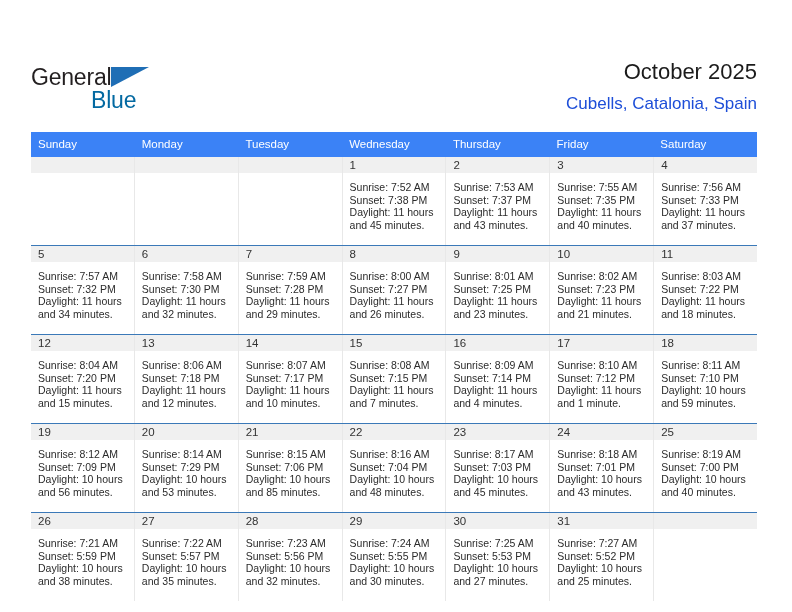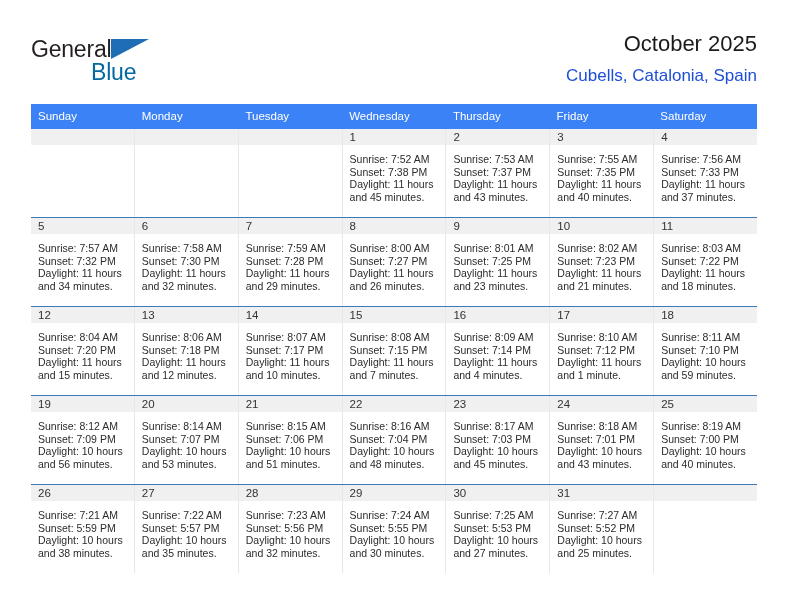--- a/index.html
+++ b/index.html
@@ -12,20 +12,21 @@
     height: 612px;
     font-family: "Liberation Sans", sans-serif;
     color: #222222;
     overflow: hidden;
   }
   .page {
     position: relative;
     width: 792px;
     height: 504px;
     box-sizing: border-box;
+    margin-top: 28px;
   }
 
   
   .header {
     position: absolute;
     left: 31px;
     top: 28px;
     right: 35px;
     height: 70px;
   }
@@ -365,32 +366,32 @@
               <div>Sunrise: 8:12 AM</div>
               <div>Sunset: 7:09 PM</div>
               <div>Daylight: 10 hours</div>
               <div>and 56 minutes.</div>
             </div>
           </div>
           <div class="day-cell">
             <div class="day-num-band">20</div>
             <div class="day-body">
               <div>Sunrise: 8:14 AM</div>
-              <div>Sunset: 7:07 PM</div>
+              <div>Sunset: 7:29 PM</div>
               <div>Daylight: 10 hours</div>
               <div>and 53 minutes.</div>
             </div>
           </div>
           <div class="day-cell">
             <div class="day-num-band">21</div>
             <div class="day-body">
               <div>Sunrise: 8:15 AM</div>
               <div>Sunset: 7:06 PM</div>
               <div>Daylight: 10 hours</div>
-              <div>and 51 minutes.</div>
+              <div>and 85 minutes.</div>
             </div>
           </div>
           <div class="day-cell">
             <div class="day-num-band">22</div>
             <div class="day-body">
               <div>Sunrise: 8:16 AM</div>
               <div>Sunset: 7:04 PM</div>
               <div>Daylight: 10 hours</div>
               <div>and 48 minutes.</div>
             </div>

